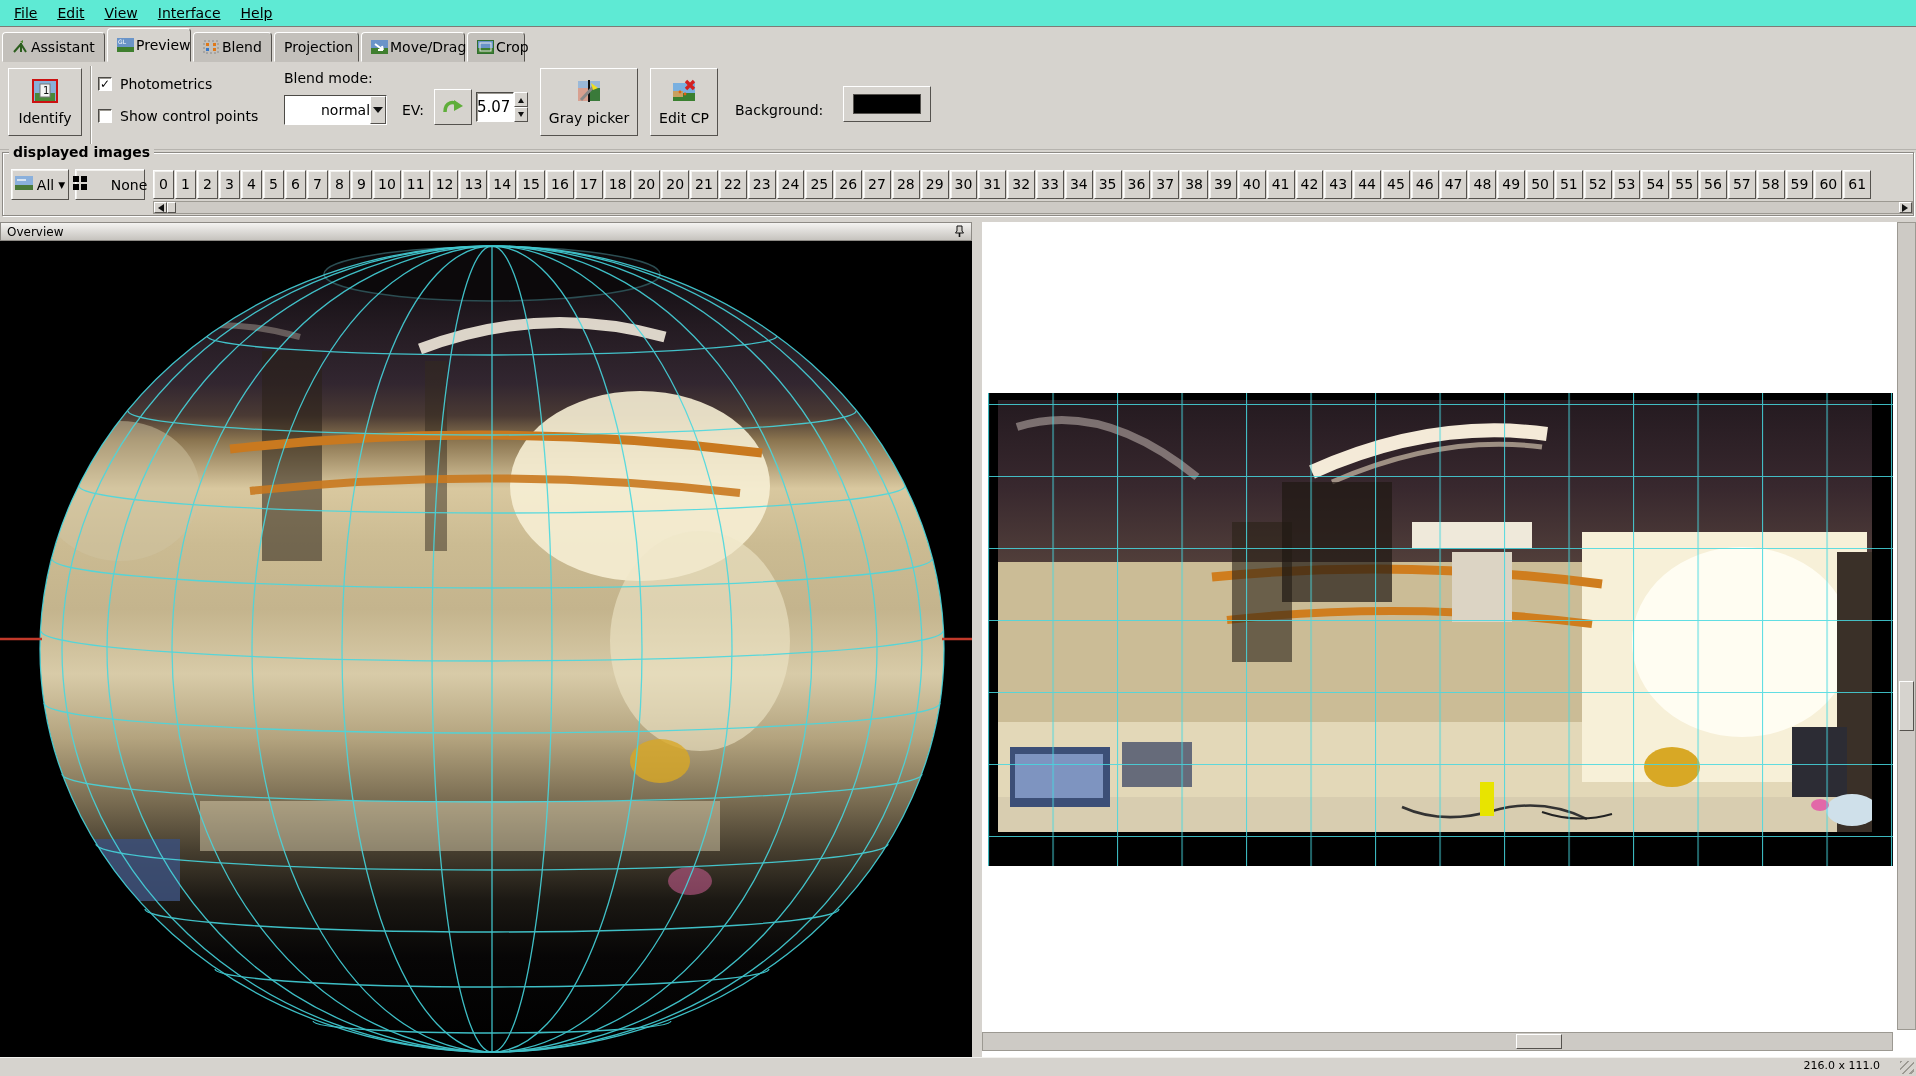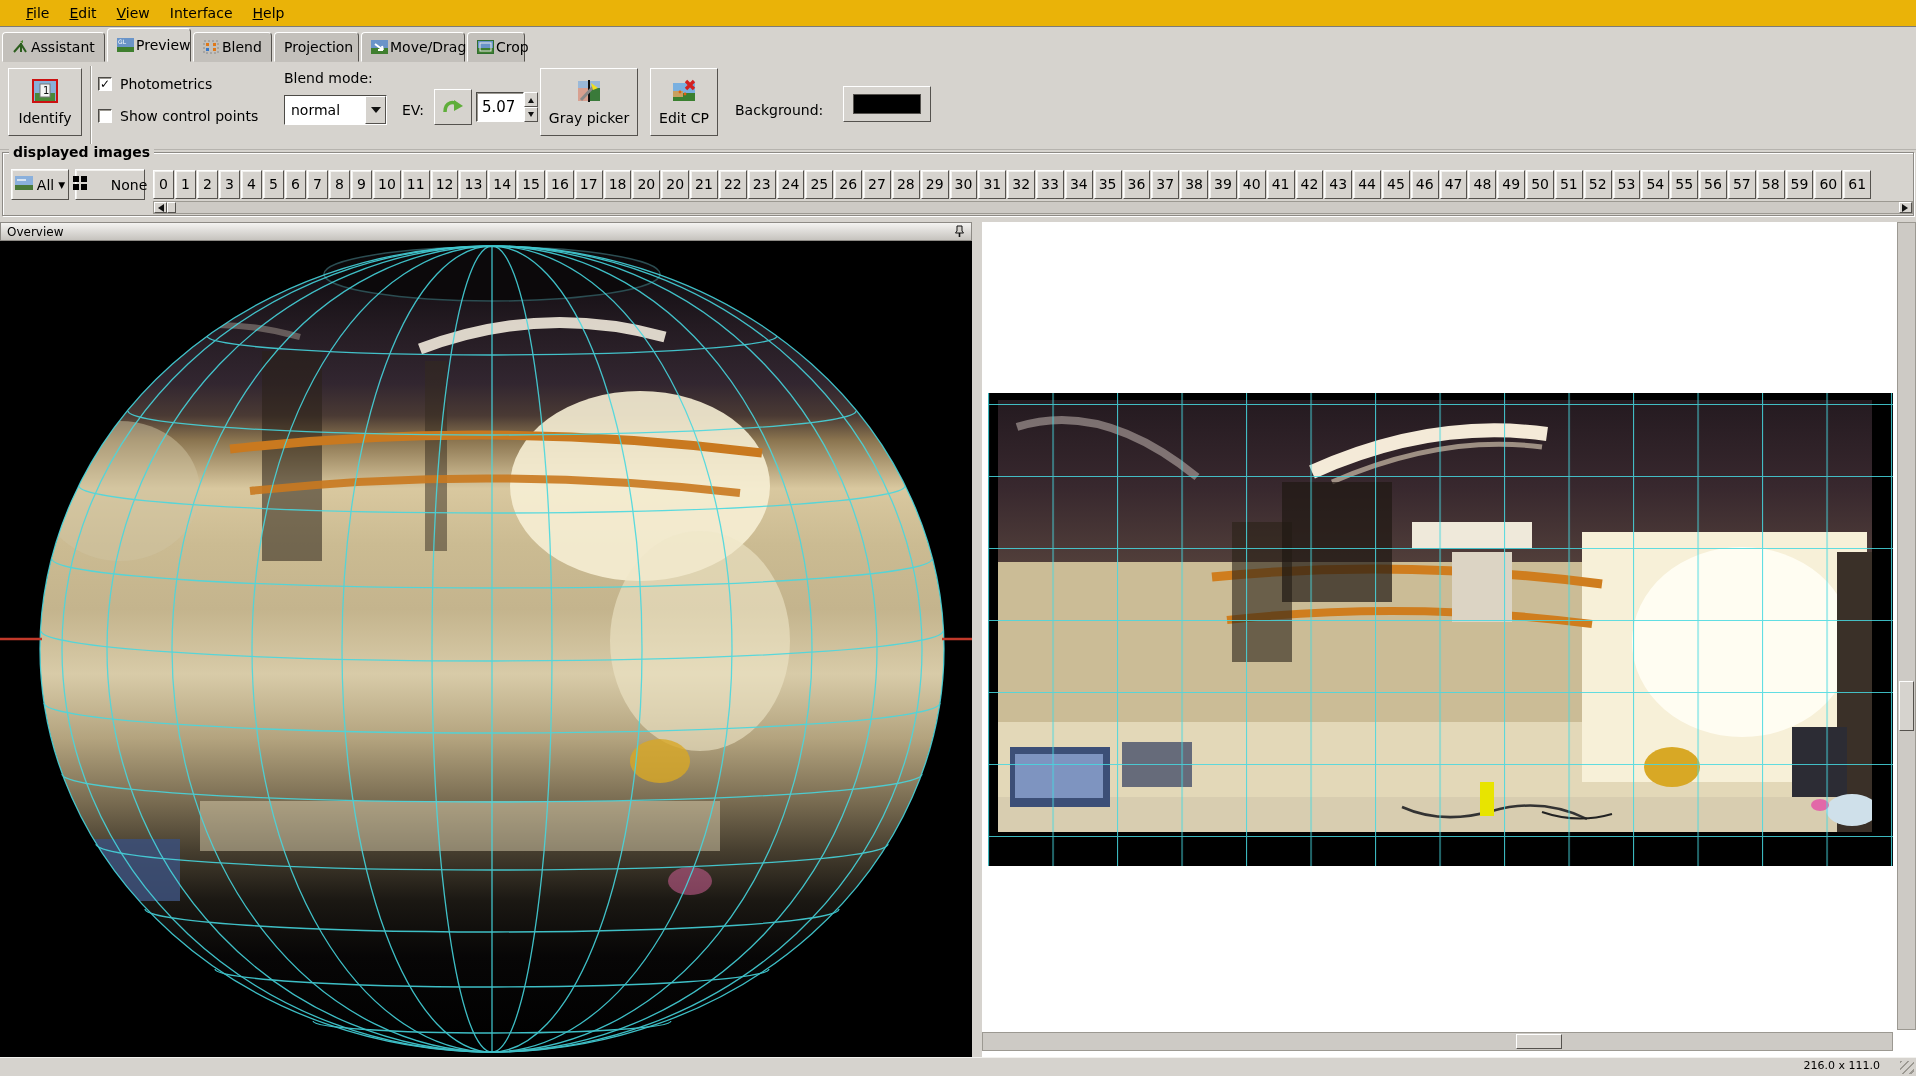--- a/index.html
+++ b/index.html
@@ -2,41 +2,41 @@
 <html><head>
 <meta charset="utf-8">
 <style>
   * { margin:0; padding:0; box-sizing:border-box; }
   html,body { width:1916px; height:1076px; overflow:hidden; }
   body { font-family:"DejaVu Sans","Liberation Sans",sans-serif; font-size:14px; background:#d6d3ce; color:#000; position:relative; }
   .abs { position:absolute; }
   .etch-v { width:2px; background:#9c9992; border-right:1px solid #fff; }
 
   
-  .menubar { left:0; top:0; width:1916px; height:27px; background:#eab308; border-bottom:1px solid #7d7b77; display:flex; align-items:center; padding-left:16px; }
+  .menubar { left:0; top:0; width:1916px; height:27px; background:#5eead4; border-bottom:1px solid #7d7b77; display:flex; align-items:center; padding-left:4px;text-decoration:underline; }
   .menu-item { padding:3px 10px; cursor:default; }
   .u { text-decoration:underline; }
 
   
   .tabbar { left:0; top:28px; width:1916px; height:34px; }
   .tab { position:absolute; bottom:0; height:30px; background:#c3c0bb; border:1px solid; border-color:#ffffff #55524e #c3c0bb #ffffff; border-radius:4px 4px 0 0; display:flex; align-items:center; gap:2px; padding:0 9px; }
   .tab.sel { height:34px; background:#d6d3ce; border-color:#ffffff #55524e #d6d3ce #ffffff; z-index:2; }
   .tab .ticon { width:17px; height:14px; display:inline-block; }
 
   
   .toolbar { left:0; top:62px; width:1916px; height:88px; border-bottom:1px solid #b6b3ae; }
   .toolbtn { position:absolute; display:flex; flex-direction:column; align-items:center; justify-content:center; gap:4px; background:#d6d3ce; border:1px solid; border-color:#ffffff #55524e #55524e #ffffff; }
   .cb-row { position:absolute; display:flex; align-items:center; gap:8px; }
   .cb-box { width:14px; height:14px; background:#fff; border:1px solid; border-color:#4c4a46 #ffffff #ffffff #4c4a46; box-shadow:inset 1px 1px 0 #9c9992; font-size:12px; line-height:12px; text-align:center; }
   .combo { position:absolute; background:#fff; border:1px solid; border-color:#4c4a46 #ffffff #ffffff #4c4a46; display:flex; align-items:center; }
-  .combo .val { flex:1; padding-left:6px; }
+  .combo .val { flex:1; padding-left:20px;margin-left:16px; }
   .combo .dd { width:21px; height:100%; background:#d6d3ce; border:1px solid; border-color:#ffffff #55524e #55524e #ffffff; display:flex; align-items:center; justify-content:center; }
   .tri-dn { width:0; height:0; border:5px solid transparent; border-top:6px solid #111; margin-top:5px; }
   .spin { position:absolute; display:flex; }
-  .spin input { width:48px; height:30px; border:1px solid; border-color:#4c4a46 #ffffff #ffffff #4c4a46; box-shadow:inset 1px 1px 0 #9c9992; font:15px "DejaVu Sans","Liberation Sans",sans-serif; padding-left:5px; }
+  .spin input { width:38px; height:30px; border:1px solid; border-color:#4c4a46 #ffffff #ffffff #4c4a46; box-shadow:inset 1px 1px 0 #9c9992; font:15px "DejaVu Sans","Liberation Sans",sans-serif; }
   .spin .btns { display:flex; flex-direction:column; }
   .spin .sb { width:14px; height:15px; background:#d6d3ce; border:1px solid; border-color:#ffffff #55524e #55524e #ffffff; display:flex; align-items:center; justify-content:center; }
   .tri-up-s { width:0; height:0; border:3px solid transparent; border-bottom:5px solid #111; margin-bottom:2px; }
   .tri-dn-s { width:0; height:0; border:3px solid transparent; border-top:5px solid #111; margin-top:2px; }
 
   
   .group { left:2px; top:152px; width:1912px; height:64px; border:1px solid #8d8a85; box-shadow:1px 1px 0 #ffffff, inset 1px 1px 0 #ffffff; }
   .group-label { position:absolute; left:6px; top:-9px; background:#d6d3ce; padding:0 4px;font-weight:bold; }
   .imgbtn { position:absolute; display:flex; align-items:center; justify-content:center; gap:4px; background:#d6d3ce; border:1px solid; border-color:#ffffff #55524e #55524e #ffffff; box-shadow:inset 1px 1px 0 #f2f1ee; }
   .numrow { position:absolute; left:150px; top:17px; width:1760px; height:29px; display:flex; overflow:hidden; }

